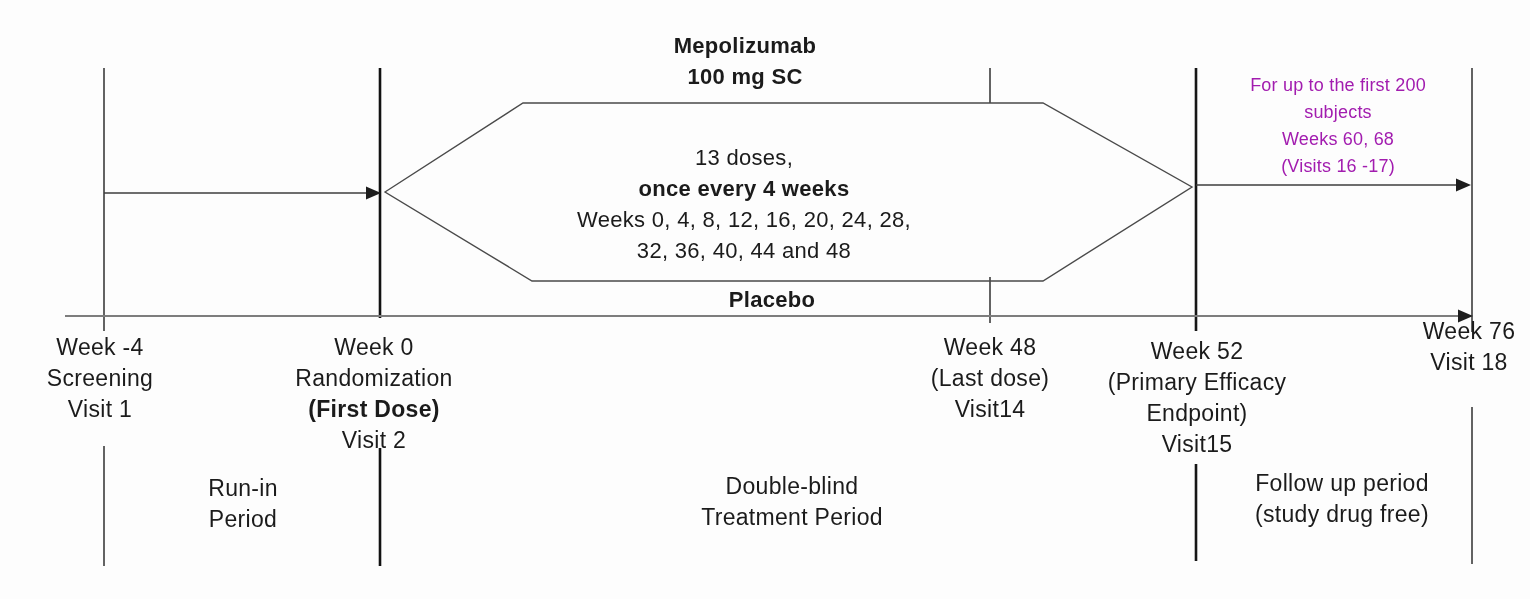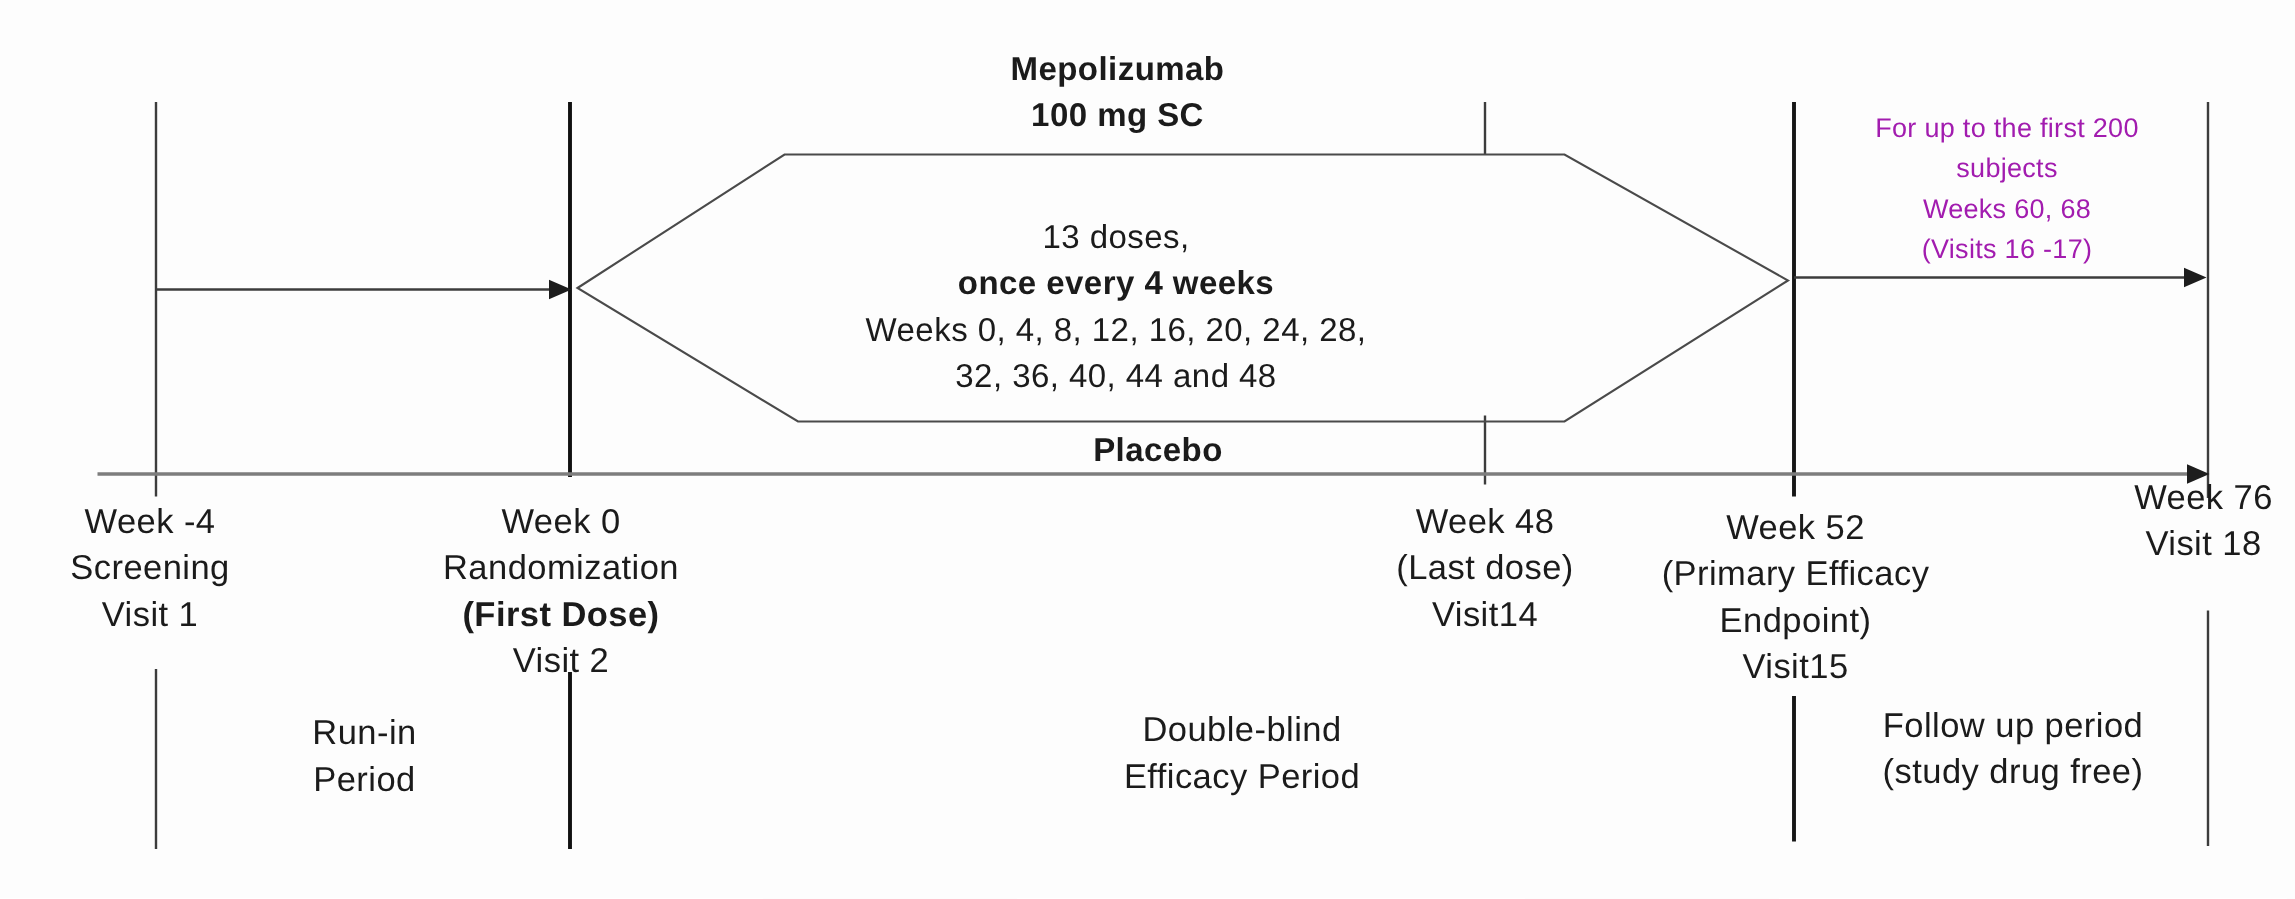--- a/index.html
+++ b/index.html
@@ -111,23 +111,23 @@
   <div class="txt milestone" style="left:1469px; top:316px;">
     <div class="line">Week 76</div>
     <div class="line">Visit 18</div>
   </div>
 
   <div class="txt period" style="left:243px; top:473px;">
     <div class="line">Run-in</div>
     <div class="line">Period</div>
   </div>
 
-  <div class="txt period" style="left:828px; top:471px;">
+  <div class="txt period" style="left:792px; top:471px;">
     <div class="line">Double-blind</div>
-    <div class="line">Efficacy Period</div>
+    <div class="line">Treatment Period</div>
   </div>
 
   <div class="txt period" style="left:1342px; top:468px;">
     <div class="line">Follow up period</div>
     <div class="line">(study drug free)</div>
   </div>
 
 </div>
 
 </body></html>

